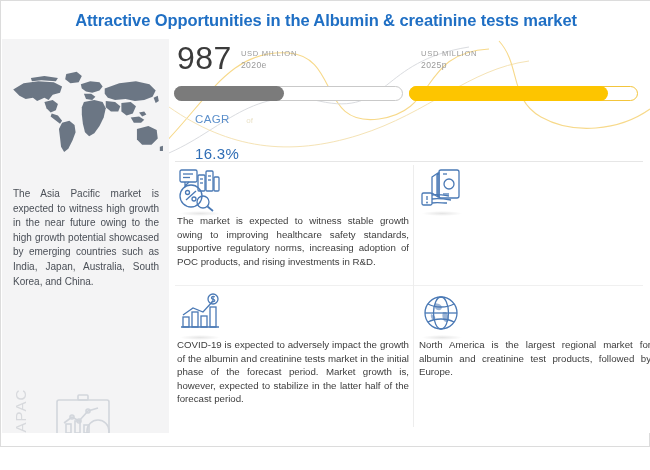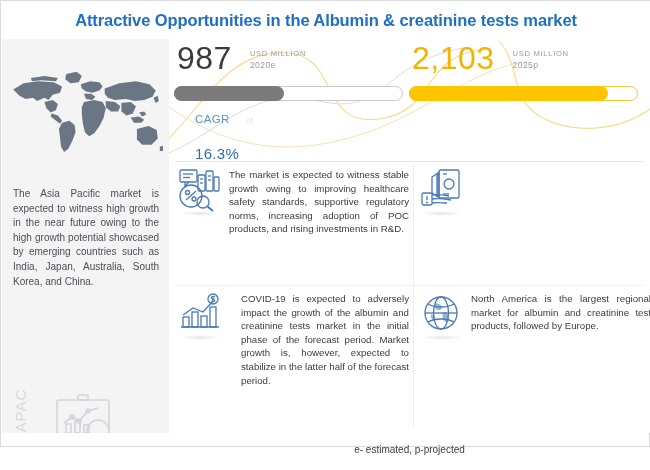--- a/index.html
+++ b/index.html
@@ -74,21 +74,21 @@
   .stat-head{
     position:absolute;left:0;top:4px;width:232px;height:34px;
     display:flex;align-items:flex-start;
   }
   .stat-value{
     font-size:32px;font-weight:normal;line-height:30px;
     letter-spacing:0.5px;
   }
   .stat-value.grey{color:#3b3b3b;}
   .stat-value.amber{color:#f5b301;}
-  .stat-meta{margin-left:18px;padding-top:6px;}
+  .stat-meta{margin-left:9px;padding-top:6px;}
   .stat-unit{
     font-size:7.6px;color:#9a9a9a;letter-spacing:0.7px;
     line-height:10px;display:block;
   }
   .stat-year{
     font-size:8.6px;color:#9a9a9a;letter-spacing:0.4px;
     line-height:12px;display:block;
   }
   
   .bar-track{
@@ -128,25 +128,25 @@
     background:#f0f0f0;
   }
   .v-divider{
     position:absolute;left:244px;top:126px;width:1px;height:262px;
     background:#ededed;
   }
 
   
   .card{
     position:absolute;width:232px;
-    display:flex;align-items:flex-start;
+    display:flex;align-items:flex-start;flex-direction:column;
   }
   .card.c1{left:8px;top:128px;}
   .card.c2{left:250px;top:128px;}
-  .card.c3{left:8px;top:252px;gap:12px;}
+  .card.c3{left:8px;top:252px;}
   .card.c4{left:250px;top:252px;}
 
   .card-icon{
     width:46px;height:46px;flex:0 0 46px;margin-right:6px;
     position:relative;
   }
   .card-icon svg{display:block;width:100%;height:100%;}
   .icon-shadow{
     position:absolute;left:3px;top:44px;width:40px;height:5px;
     border-radius:50%;
@@ -252,21 +252,20 @@
           <div class="stat-value grey" style="color: rgb(59, 59, 59);">987</div>
           <div class="stat-meta">
             <span class="stat-unit">USD MILLION</span>
             <span class="stat-year">2020e</span>
           </div>
         </div>
       </div>
 
       <div class="stat right">
         <div class="stat-head">
-          <div class="stat-value amber" style="color: rgb(245, 179, 1);">2,103</div>
           <div class="stat-meta">
             <span class="stat-unit">USD MILLION</span>
             <span class="stat-year">2025p</span>
           </div>
         </div>
       </div>
 
       <div class="bar-track left">
         <div class="bar-fill grey" style="width: 109.92px; background: rgb(123, 123, 123);"></div>
       </div>
@@ -365,15 +364,14 @@
           <path d="M24 21 C 22 26, 25 32, 28 31 C 31 30, 30 24, 27 21 Z" fill="#4a79b5" stroke="none" opacity="0.55"></path>
           <path d="M12 23 C 11 27, 14 30, 16 28 C 17 26, 15 24, 12 23 Z" fill="#4a79b5" stroke="none" opacity="0.55"></path>
         </svg>
         <div class="icon-shadow"></div>
       </div>
       <div class="card-text">North America is the largest regional market for albumin and creatinine test products, followed by Europe.</div>
     </div>
 
   </div>
 
-  <div class="footer-note">e- estimated, p-projected</div>
 
 </div>
 
 </body></html>

